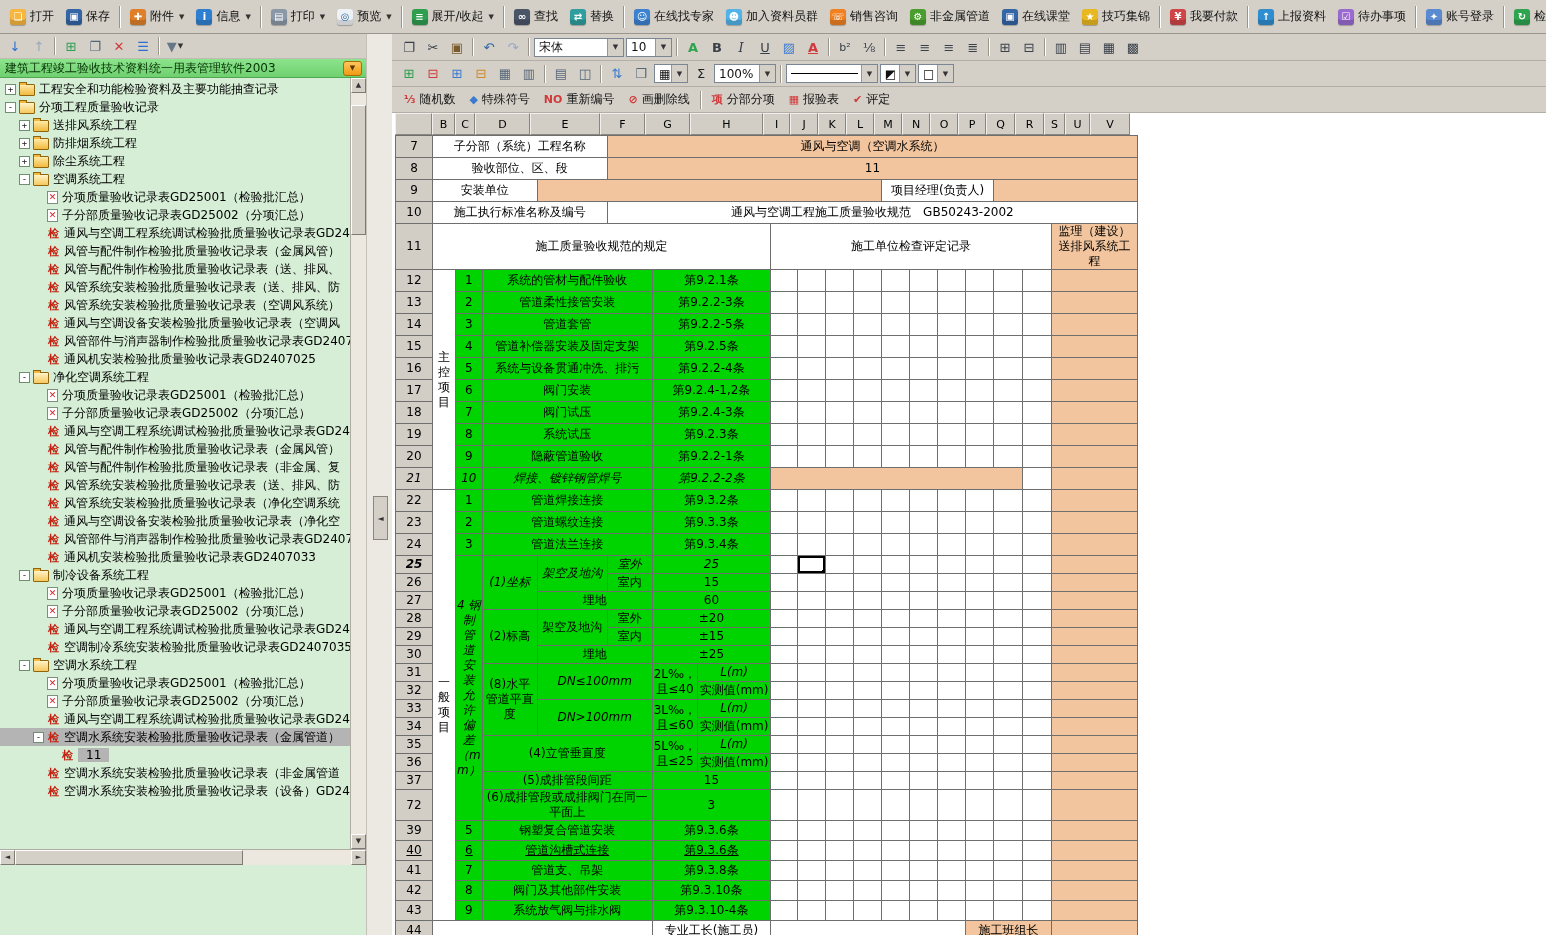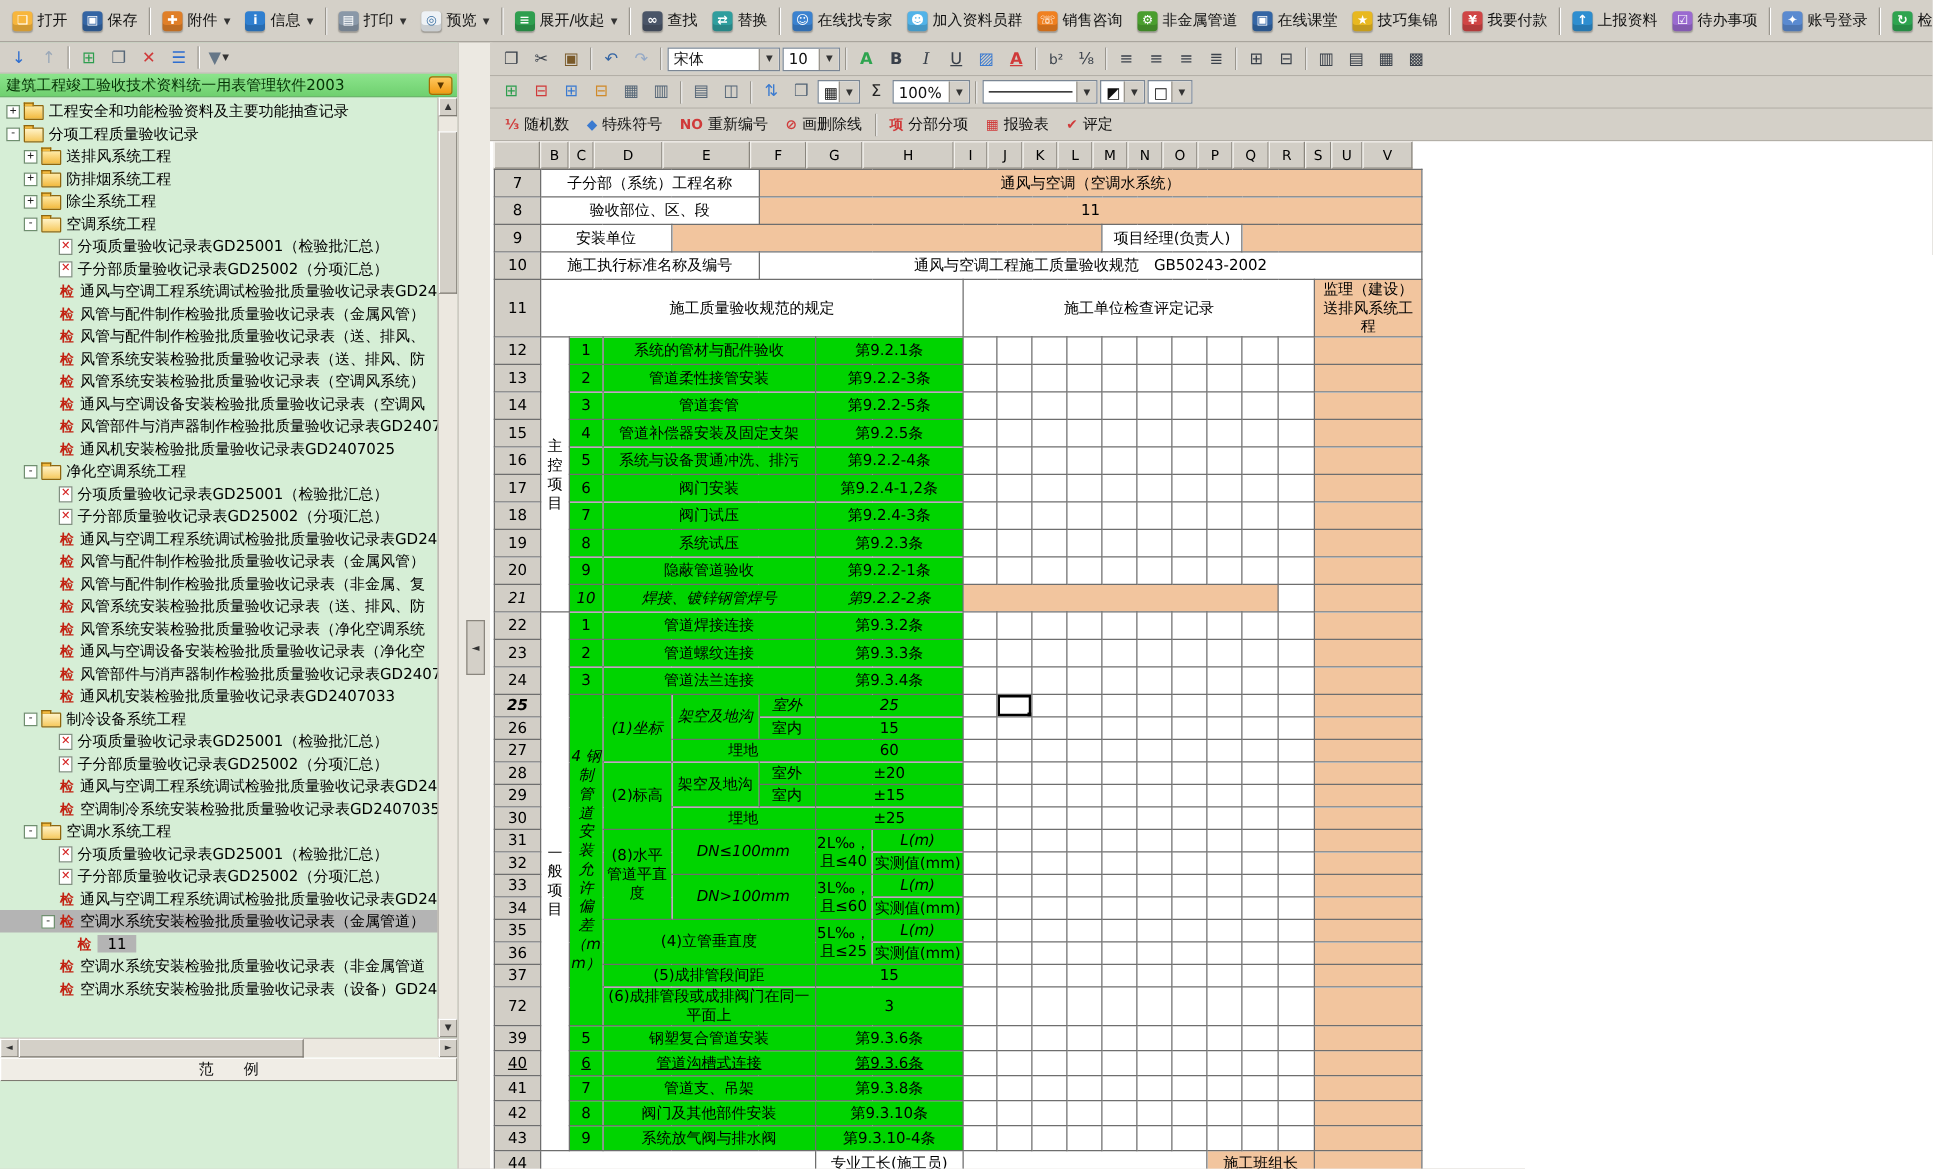--- a/index.html
+++ b/index.html
@@ -403,21 +403,20 @@
         <div class="varrow">▼</div>
       </div>
     </div>
     <div class="hscroll">
       <div class="harrow">◄</div>
       <div class="htrack">
           <div class="hthumb"></div>
         </div>
       <div class="harrow">►</div>
     </div>
-    <div class="sample-bar">范　　例</div>
     <div class="green-fill"></div>
   </div>
 
   <div class="splitter">
     <div class="collapse-btn">◄</div>
   </div>
 
   <div class="main">
     <div class="fmt-bar">
         <div class="ibtn">

